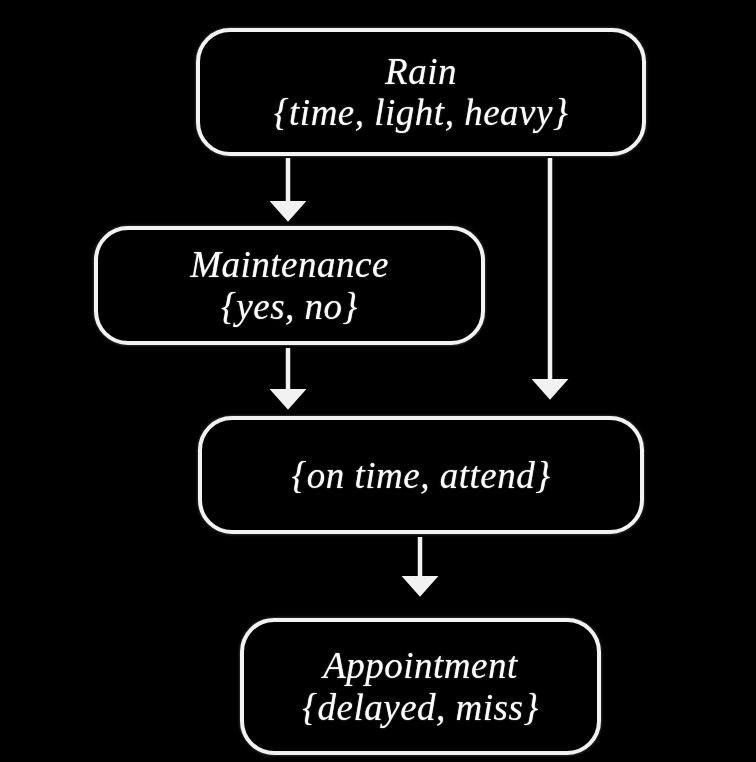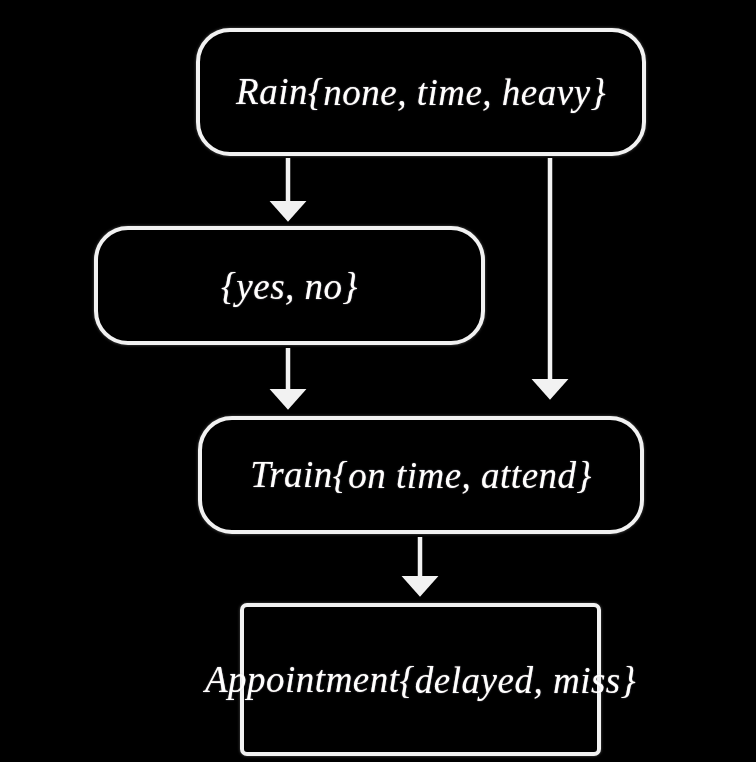--- a/index.html
+++ b/index.html
@@ -28,21 +28,21 @@
     height: 762px;
     pointer-events: none;
   }
   .node {
     position: absolute;
     box-sizing: border-box;
     background: #000000;
     border: 4px solid #f2f2f2;
     border-radius: 34px;
     display: flex;
-    flex-direction: row;
+    flex-direction: column;
     align-items: center;
     justify-content: center;
     color: #ffffff;
     text-align: center;
     line-height: 1.06;
     box-shadow: 0 0 3px rgba(255,255,255,0.35);
   }
   .node-name {
     font-style: italic;
     font-size: 37px;
@@ -55,21 +55,21 @@
     font-size: 37px;
     letter-spacing: 0.5px;
     margin-top: 2px;
     text-shadow: 0 0 1px rgba(255,210,170,0.55), 0 0 2px rgba(160,190,255,0.35);
     white-space: nowrap;
   }
   
   #node-rain        { left: 196px; top: 28px;  width: 450px; height: 128px; }
   #node-maintenance { left: 94px;  top: 226px; width: 391px; height: 119px; }
   #node-train       { left: 198px; top: 416px; width: 446px; height: 118px; }
-  #node-appointment { left: 240px; top: 603px; width: 361px; height: 153px; border-radius: 7px; }
+  #node-appointment { left: 240px; top: 618px; width: 361px; height: 137px; }
 </style>
 </head>
 <body>
 
 <div id="canvas">
 
   <svg class="edge-layer" viewBox="0 0 756 762" width="756" height="762" aria-hidden="true">
     <defs>
       <marker id="arrowhead" markerWidth="9" markerHeight="9" refX="1.1" refY="4.5" orient="auto" markerUnits="strokeWidth">
         <path d="M0,0.4 L0,8.6 L4.6,4.5 Z" fill="#f2f2f2"></path>
@@ -88,29 +88,29 @@
       <line x1="288" y1="348" x2="288" y2="394" stroke="#f2f2f2" stroke-width="4.5" marker-end="url(#arrowhead)"></line>
     </g>
 
     <g>
       <line x1="420" y1="537" x2="420" y2="581" stroke="#f2f2f2" stroke-width="4.5" marker-end="url(#arrowhead)"></line>
     </g>
   </svg>
 
   <div class="node" id="node-rain">
     <div class="node-name">Rain</div>
-    <div class="node-states">{none, time, heavy}</div>
+    <div class="node-states">{time, light, heavy}</div>
   </div>
 
   <div class="node" id="node-maintenance">
+    <div class="node-name">Maintenance</div>
     <div class="node-states">{yes, no}</div>
   </div>
 
   <div class="node" id="node-train">
-    <div class="node-name">Train</div>
     <div class="node-states">{on time, attend}</div>
   </div>
 
   <div class="node" id="node-appointment">
     <div class="node-name">Appointment</div>
     <div class="node-states">{delayed, miss}</div>
   </div>
 
 </div>
 

